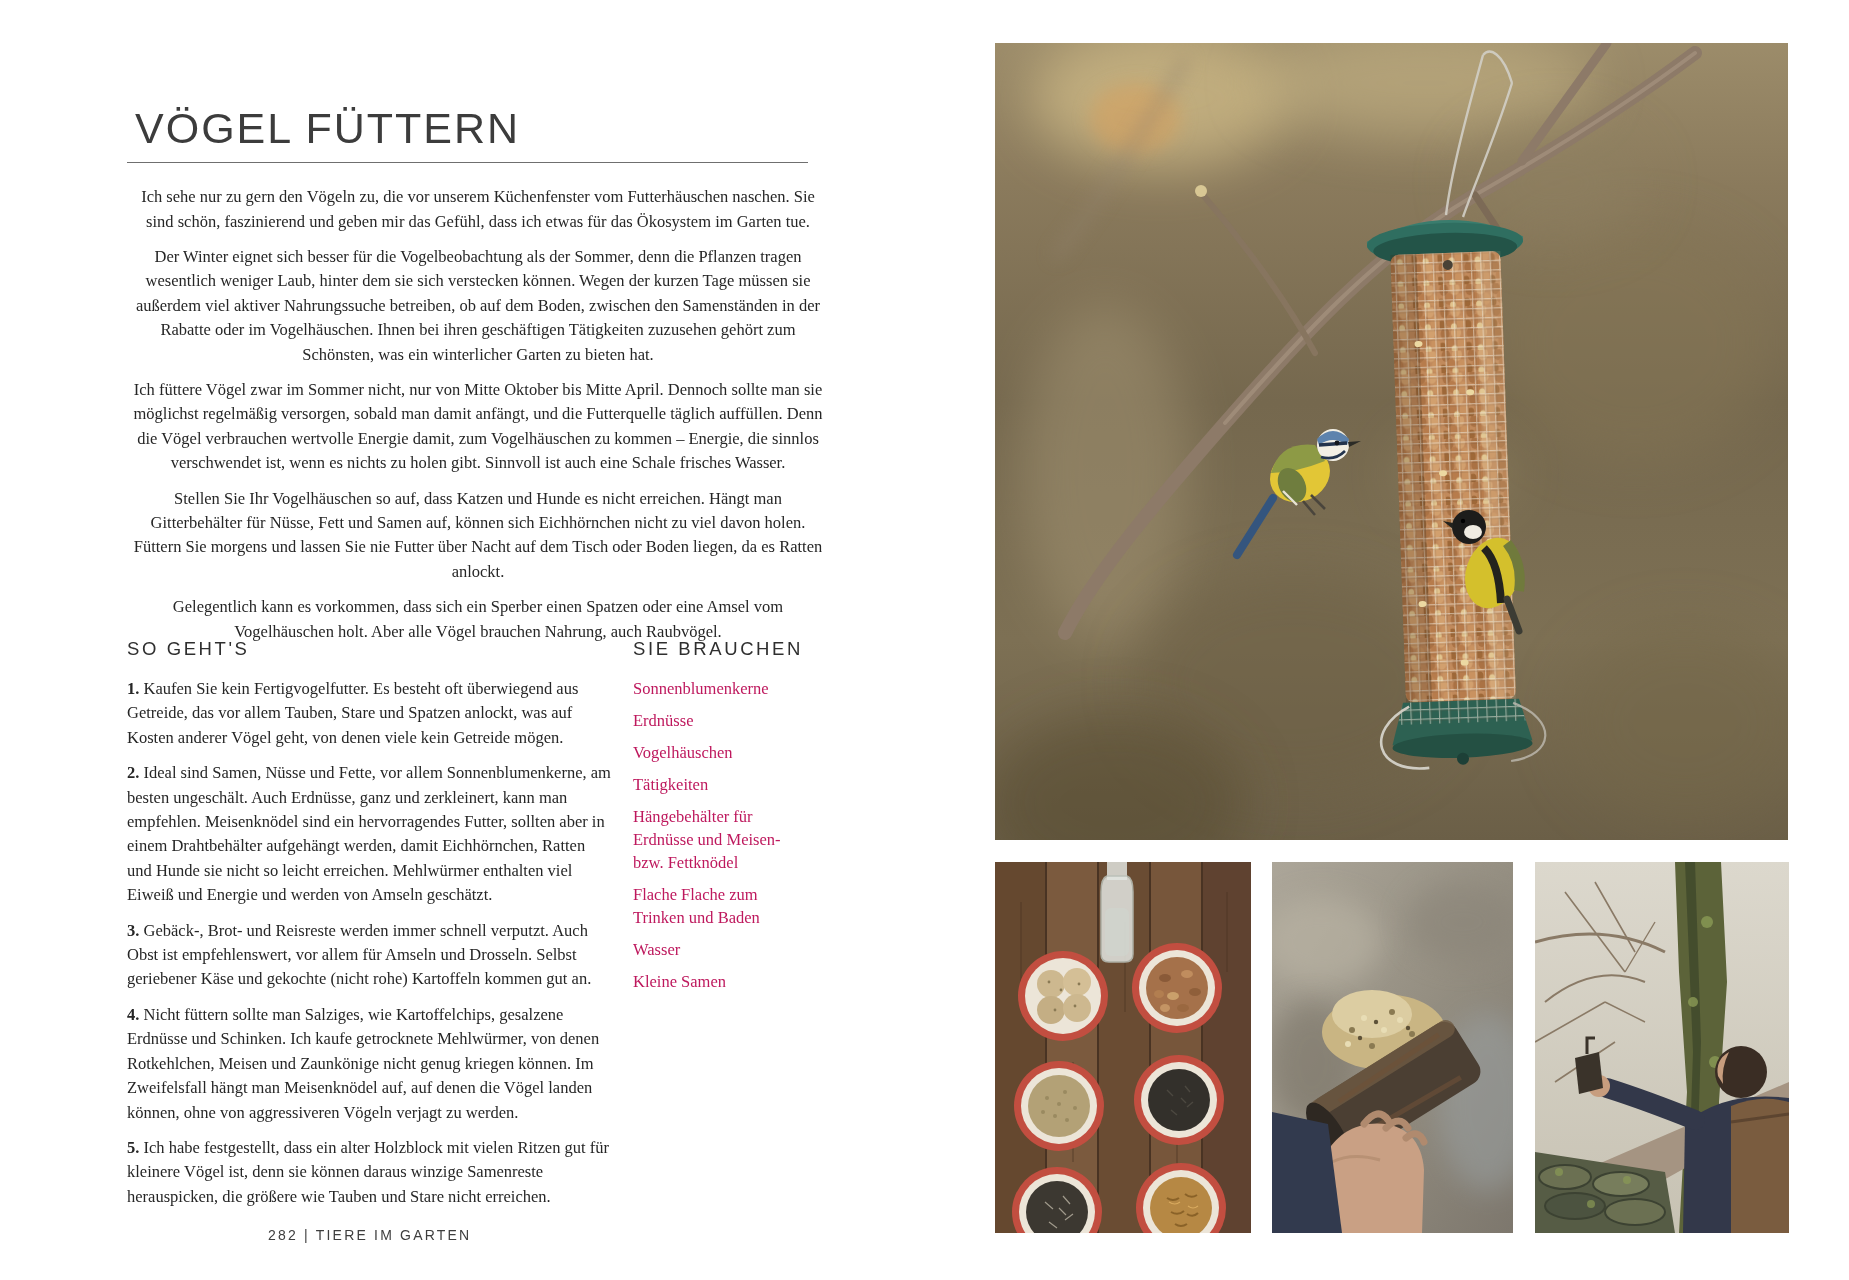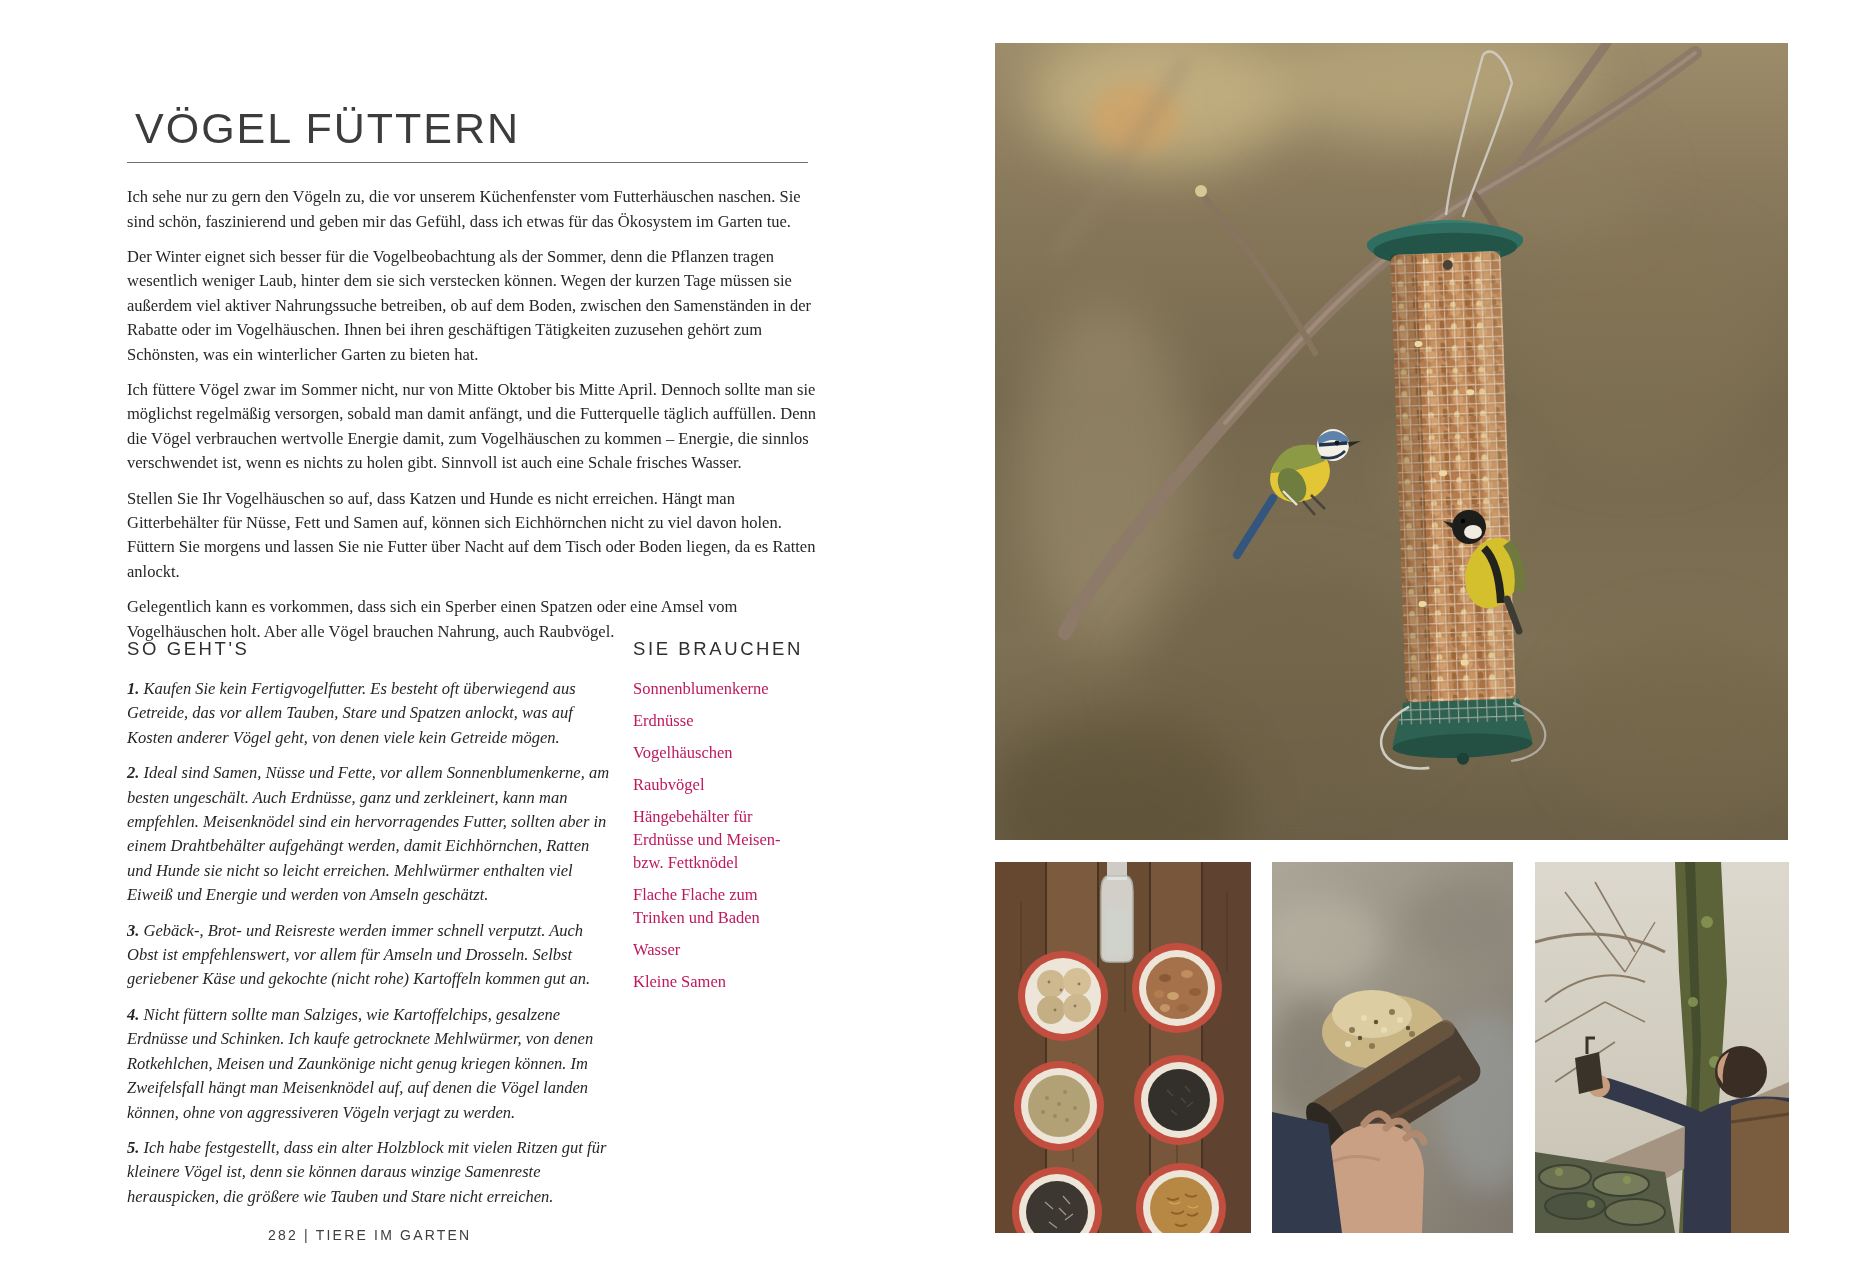--- a/index.html
+++ b/index.html
@@ -6,29 +6,29 @@
   body{
     width:1849px;height:1280px;position:relative;background:#ffffff;
     font-family:"Liberation Serif","DejaVu Serif",serif;color:#2b2b2b;overflow:hidden;
   }
   .text-col{position:absolute;left:127px;top:98px;width:702px;}
   .page-title{
     font-family:"Liberation Sans","DejaVu Sans",sans-serif;font-weight:300;
     font-size:43px;letter-spacing:2px;color:#3c3c3c;margin:8px;line-height:1.05;
   }
   .title-rule{width:681px;height:1px;background:#6f6f6f;margin:11px 0 22px 0;}
-  .body-par{font-size:16.5px;line-height:24.4px;margin:0 0 11px 0;color:#262626;}
+  .body-par{font-size:16.5px;line-height:24.4px;margin:0 0 11px 0;color:#262626;text-align:center;}
   .columns{position:absolute;left:127px;top:630px;width:702px;}
   .col-left{position:absolute;left:0;top:0;width:484px;}
   .col-right{position:absolute;left:506px;top:0;width:176px;}
   .sub-head{
     font-family:"Liberation Sans","DejaVu Sans",sans-serif;font-weight:400;
     font-size:18.5px;letter-spacing:2.6px;color:#2f2f2f;margin:8px 0 17px 0;
   }
-  .howto-item{font-size:16.5px;line-height:24.4px;margin:0 0 11px 0;color:#262626;font-style:italic;}
+  .howto-item{font-size:16.5px;line-height:24.4px;margin:0 0 11px 0;color:#262626;}
   .howto-item b{font-weight:700;}
   .need-item{font-size:16.5px;line-height:23px;margin:0 0 9px 0;color:#be185d;}
   .page-footer{
     position:absolute;left:268px;top:1227px;
     font-family:"Liberation Sans","DejaVu Sans",sans-serif;
     font-size:14px;letter-spacing:2.2px;color:#3e3e3e;text-align:center;
   }
   .photo{position:absolute;overflow:hidden;background:#7d7158;}
   #photo-main{left:995px;top:43px;width:793px;height:797px;}
   #photo-bowls{left:995px;top:862px;width:256px;height:371px;}
@@ -71,21 +71,21 @@
     <p class="howto-item">
       <b>5.</b>
       <span>Ich habe festgestellt, dass ein alter Holzblock mit vielen Ritzen gut für kleinere Vögel ist, denn sie können daraus winzige Samenreste herauspicken, die größere wie Tauben und Stare nicht erreichen.</span>
     </p>
   </div>
   <div class="col-right">
     <h2 class="sub-head">SIE BRAUCHEN</h2>
     <p class="need-item">Sonnenblumenkerne</p>
     <p class="need-item">Erdnüsse</p>
     <p class="need-item">Vogelhäuschen</p>
-    <p class="need-item">Raubvögel</p>
+    <p class="need-item">Tätigkeiten</p>
     <p class="need-item">Hängebehälter für Erdnüsse und Meisen- bzw. Fettknödel</p>
     <p class="need-item">Flache Flache zum Trinken und Baden</p>
     <p class="need-item">Wasser</p>
     <p class="need-item">Kleine Samen</p>
   </div>
 </div>
 
 <div class="page-footer">
   <span>282</span>
   <span>|</span>

